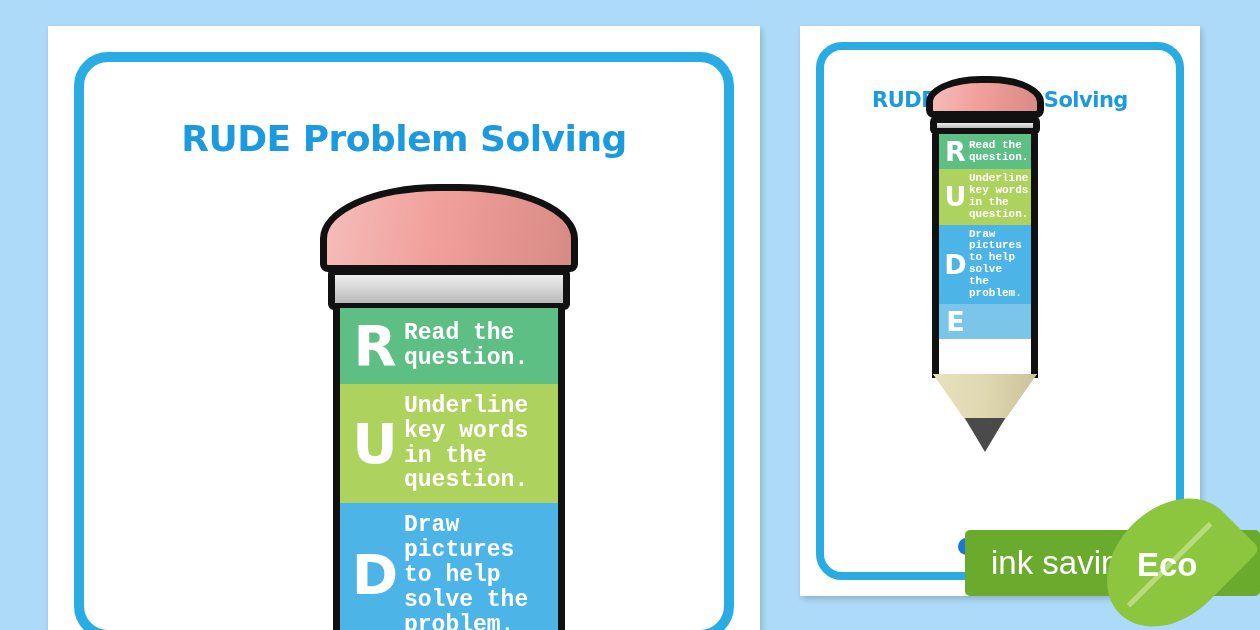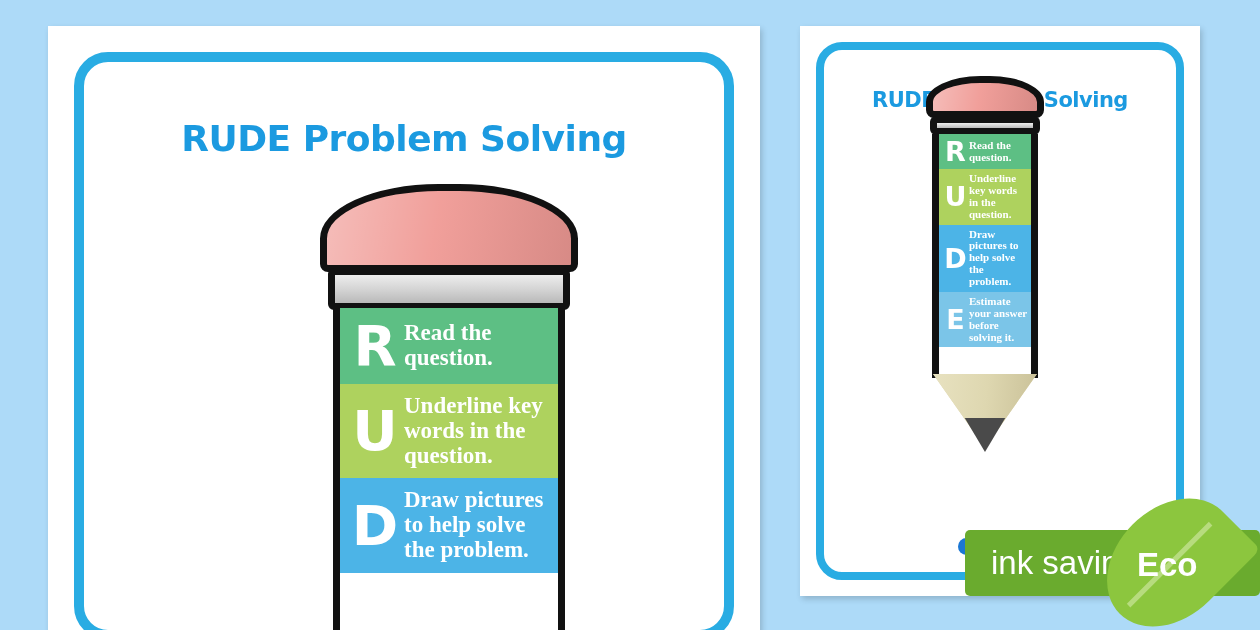--- a/index.html
+++ b/index.html
@@ -119,21 +119,21 @@
     font-weight: bold;
     font-family: "DejaVu Sans", sans-serif;
     text-align: center;
     flex: 0 0 auto;
     line-height: 1;
   }
 
   .seg-text {
     color: #ffffff;
     font-weight: bold;
-    font-family: Liberation Serif, serif;
+    font-family: Liberation Mono, monospace;
     line-height: 1.08;
     flex: 1 1 auto;
   }
 
   
   .wood {
     background: #ded7b0;
     background-image: linear-gradient(95deg, #e9e3c2 0%, #ded7b0 50%, #c6bd94 100%);
   }
 
@@ -288,21 +288,20 @@
         <div class="seg-text">Underline key words in the question.</div>
       </div>
 
       <div class="seg" style="background:#4cb4e7;">
         <div class="seg-letter">D</div>
         <div class="seg-text">Draw pictures to help solve the problem.</div>
       </div>
 
       <div class="seg" style="background:#7bc5e8;">
         <div class="seg-letter">E</div>
-        <div class="seg-text">Estimate your answer before solving it.</div>
       </div>
 
     </div>
 
     <div class="pencil-part wood-outline"></div>
     <div class="pencil-part wood"></div>
     <div class="pencil-part tip"></div>
   </div>
 </div>
 

